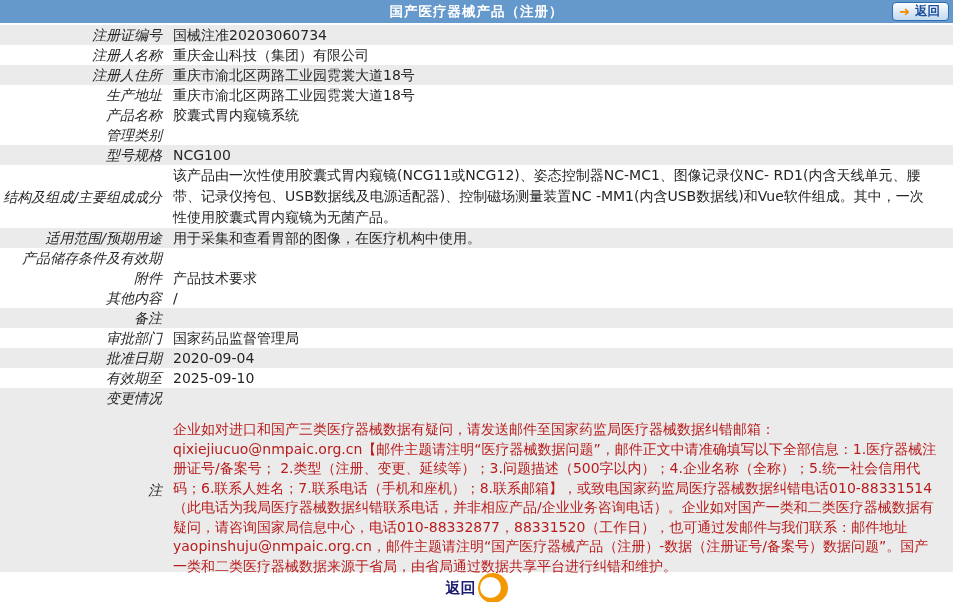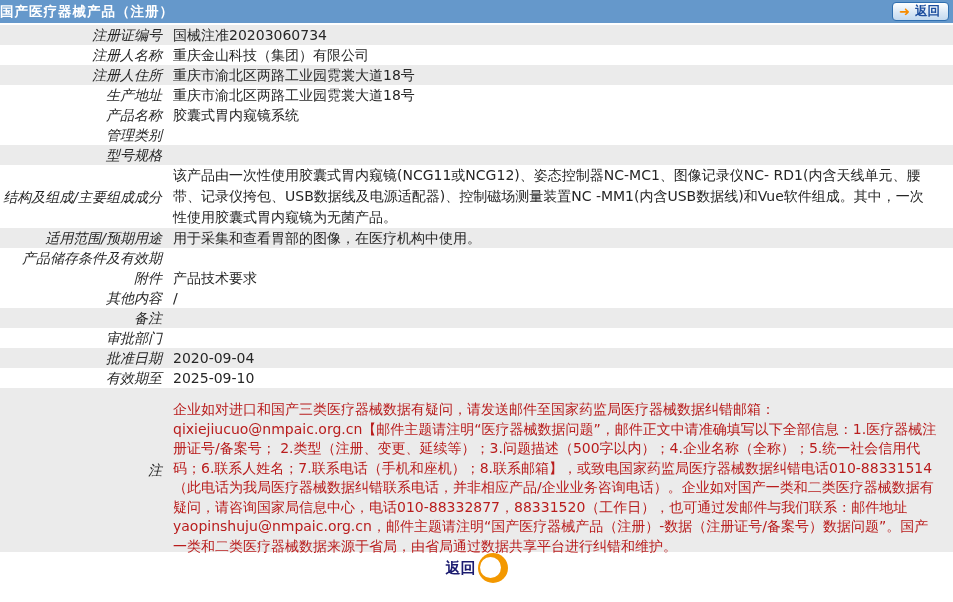--- a/index.html
+++ b/index.html
@@ -2,21 +2,21 @@
 <html><head>
 <meta charset="utf-8">
 <style>
   * { margin: 0; padding: 0; box-sizing: border-box; }
   html, body { width: 953px; height: 602px; overflow: hidden; background: #ffffff; }
   body { font-family: "DejaVu Sans", "Liberation Sans", sans-serif; font-size: 14px; color: #262626; }
 
   
   .header {
     position: relative; height: 23px; background: #6598CB;
-    display: flex; align-items: center; 
+    display: flex; align-items: center; justify-content: center;
   }
   .header .title { color: #ffffff; font-weight: bold; font-size: 13.5px; letter-spacing: 1px; }
   .back-top {
     position: absolute; right: 4px; top: 2px; height: 19px;
     display: inline-flex; align-items: center; gap: 5px;
     padding: 0 8px 0 6px;
     background: linear-gradient(#ffffff, #d7e6f5 60%, #c3d9ef);
     border: 1px solid #2f6fb0; border-radius: 4px; cursor: pointer;
   }
   .back-top .arrow { color: #f68b00; font-size: 13px; line-height: 1; font-weight: bold; }
@@ -98,20 +98,21 @@
     <div class="cell-label">产品名称</div>
     <div class="cell-value">胶囊式胃内窥镜系统</div>
   </div>
 
   <div class="row">
     <div class="cell-label">管理类别</div>
   </div>
 
   <div class="row shade">
     <div class="cell-label">型号规格</div>
+    <div class="cell-value">NCG100</div>
   </div>
 
   <div class="row row-struct">
     <div class="cell-label">结构及组成/主要组成成分</div>
     <div class="cell-value">该产品由一次性使用胶囊式胃内窥镜(NCG11或NCG12)、姿态控制器NC-MC1、图像记录仪NC- RD1(内含天线单元、腰带、记录仪挎包、USB数据线及电源适配器)、控制磁场测量装置NC -MM1(内含USB数据线)和Vue软件组成。其中，一次性使用胶囊式胃内窥镜为无菌产品。</div>
   </div>
 
   <div class="row shade">
     <div class="cell-label">适用范围/预期用途</div>
     <div class="cell-value">用于采集和查看胃部的图像，在医疗机构中使用。</div>
@@ -132,32 +133,37 @@
     <div class="cell-value">/</div>
   </div>
 
   <div class="row shade">
     <div class="cell-label">备注</div>
     <div class="cell-value"></div>
   </div>
 
   <div class="row">
     <div class="cell-label">审批部门</div>
+    <div class="cell-value">国家药品监督管理局</div>
   </div>
 
   <div class="row shade">
     <div class="cell-label">批准日期</div>
     <div class="cell-value">2020-09-04</div>
   </div>
 
   <div class="row">
     <div class="cell-label">有效期至</div>
     <div class="cell-value">2025-09-10</div>
   </div>
 
+  <div class="row shade">
+    <div class="cell-label">变更情况</div>
+    <div class="cell-value"></div>
+  </div>
 
   <div class="row shade row-note">
     <div class="cell-label">注</div>
     <div class="cell-value">企业如对进口和国产三类医疗器械数据有疑问，请发送邮件至国家药监局医疗器械数据纠错邮箱：qixiejiucuo@nmpaic.org.cn【邮件主题请注明“医疗器械数据问题”，邮件正文中请准确填写以下全部信息：1.医疗器械注册证号/备案号； 2.类型（注册、变更、延续等）；3.问题描述（500字以内）；4.企业名称（全称）；5.统一社会信用代码；6.联系人姓名；7.联系电话（手机和座机）；8.联系邮箱】，或致电国家药监局医疗器械数据纠错电话010-88331514（此电话为我局医疗器械数据纠错联系电话，并非相应产品/企业业务咨询电话）。企业如对国产一类和二类医疗器械数据有疑问，请咨询国家局信息中心，电话010-88332877，88331520（工作日），也可通过发邮件与我们联系：邮件地址yaopinshuju@nmpaic.org.cn，邮件主题请注明“国产医疗器械产品（注册）-数据（注册证号/备案号）数据问题”。国产一类和二类医疗器械数据来源于省局，由省局通过数据共享平台进行纠错和维护。</div>
   </div>
 
 </div>
 
 <div class="footer">
   <div class="back-bottom">

